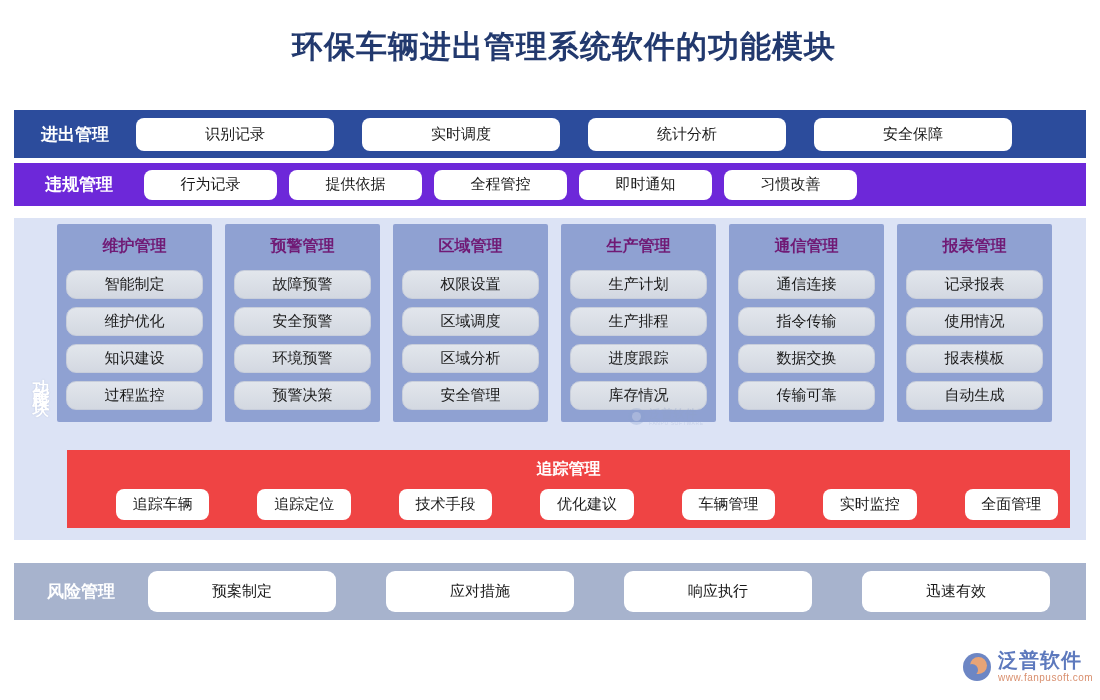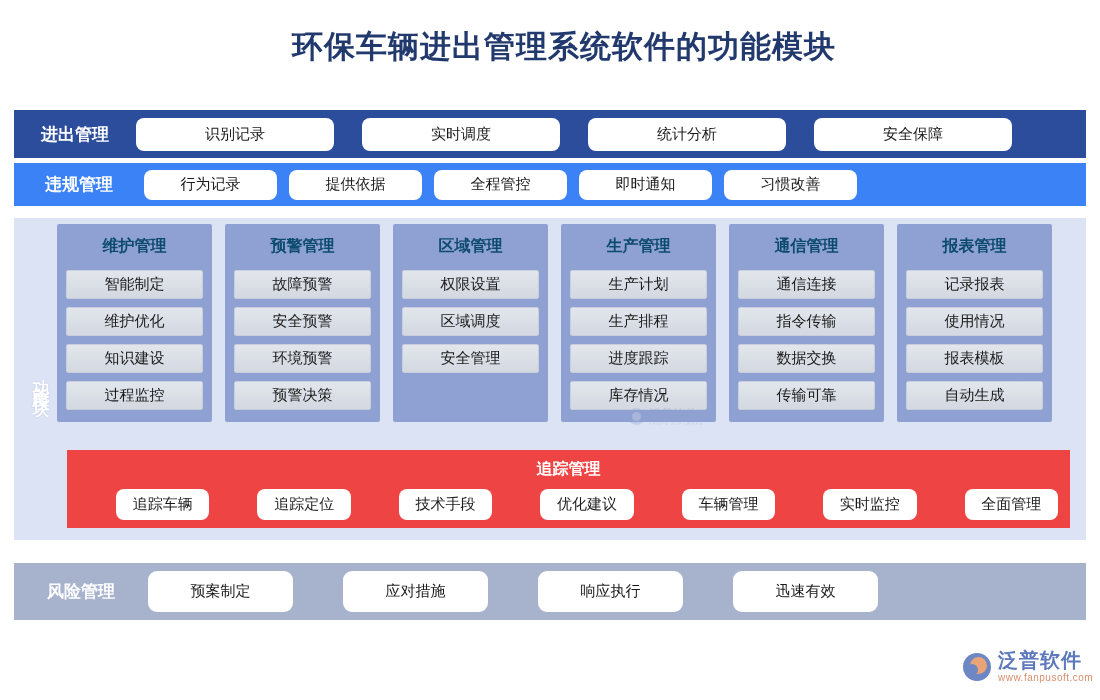--- a/index.html
+++ b/index.html
@@ -41,21 +41,21 @@
     left: 14px; top: 110px; width: 1072px; height: 48px;
     background: #2c4c9c;
   }
   #row-access .band-label { width: 122px; font-size: 17px; }
   #row-access .band-items { gap: 28px; padding-right: 18px; }
   #row-access .chip-white { width: 198px; height: 33px; font-size: 15px; }
 
   
   #row-violation {
     left: 14px; top: 163px; width: 1072px; height: 43px;
-    background: #3b82f6;
+    background: #6d28d9;
   }
   #row-violation .band-label { width: 130px; font-size: 17px; }
   #row-violation .band-items { gap: 12px; padding-right: 14px; }
   #row-violation .chip-white { width: 133px; height: 30px; font-size: 15px; }
 
   
   #panel {
     position: absolute; left: 14px; top: 218px; width: 1072px; height: 322px;
     background: #dce3f5;
   }
@@ -71,25 +71,25 @@
   #columns {
     position: absolute; left: 57px; top: 224px;
     width: 1013px; display: flex; gap: 13px;
   }
   .col {
     width: 155px; background: #8fa1d2; border-radius: 2px;
     padding: 9px 9px 12px 9px;
     display: flex; flex-direction: column; gap: 8px;
   }
   .col-head {
-    color: #0c4a6e; font-weight: bold; font-size: 16px;
+    color: #701a75; font-weight: bold; font-size: 16px;
     text-align: center; padding: 3px 0 5px 0;
   }
   .col-chip {
-    height: 29px; border-radius: 2px;
+    height: 29px; border-radius: 10px;
     background: linear-gradient(180deg,#e2e6ec 0%, #d3d8e1 100%);
     border: 1px solid #c8cedb;
     display: flex; align-items: center; justify-content: center;
     color: #1a1a1a; font-size: 15px;
   }
 
   
   #track {
     position: absolute; left: 67px; top: 450px; width: 1003px; height: 78px;
     background: #ef4444;
@@ -104,21 +104,21 @@
   }
   #track .chip-white { width: 124px; height: 31px; font-size: 15px; margin-left: 37px; }
 
   
   #row-risk {
     left: 14px; top: 563px; width: 1072px; height: 57px;
     background: #a7b3cd;
   }
   #row-risk .band-label { width: 134px; font-size: 17px; }
   #row-risk .band-items { gap: 50px; padding-right: 22px; }
-  #row-risk .chip-white { width: 145px; height: 41px; font-size: 15px; border-radius: 9px; }
+  #row-risk .chip-white { width: 188px; height: 41px; font-size: 15px; border-radius: 9px; }
 
   
   #watermark {
     position: absolute; left: 628px; top: 408px;
     display: flex; align-items: center; gap: 4px;
     opacity: .32; pointer-events: none;
   }
   #watermark .wm-mark {
     width: 17px; height: 17px; border-radius: 50%;
     background: #8ea4d0; position: relative;
@@ -202,20 +202,21 @@
         <div class="col-head">预警管理</div>
         <div class="col-chip">故障预警</div>
         <div class="col-chip">安全预警</div>
         <div class="col-chip">环境预警</div>
         <div class="col-chip">预警决策</div>
       </div>
       <div class="col">
         <div class="col-head">区域管理</div>
         <div class="col-chip">权限设置</div>
         <div class="col-chip">区域调度</div>
+        <div class="col-chip">区域分析</div>
         <div class="col-chip">安全管理</div>
       </div>
       <div class="col">
         <div class="col-head">生产管理</div>
         <div class="col-chip">生产计划</div>
         <div class="col-chip">生产排程</div>
         <div class="col-chip">进度跟踪</div>
         <div class="col-chip">库存情况</div>
       </div>
       <div class="col">

